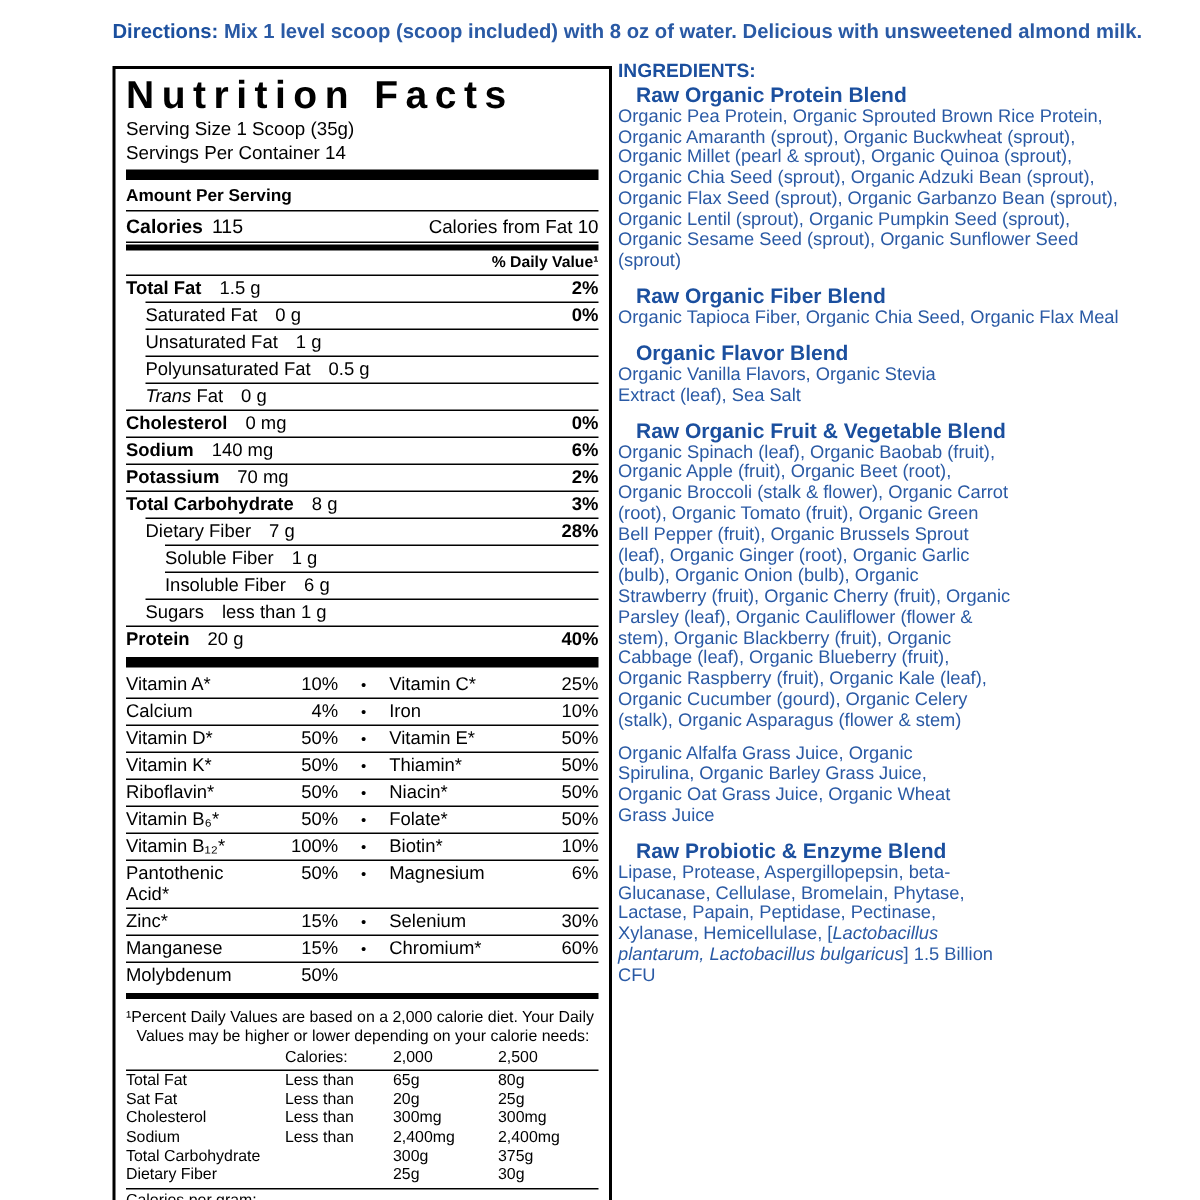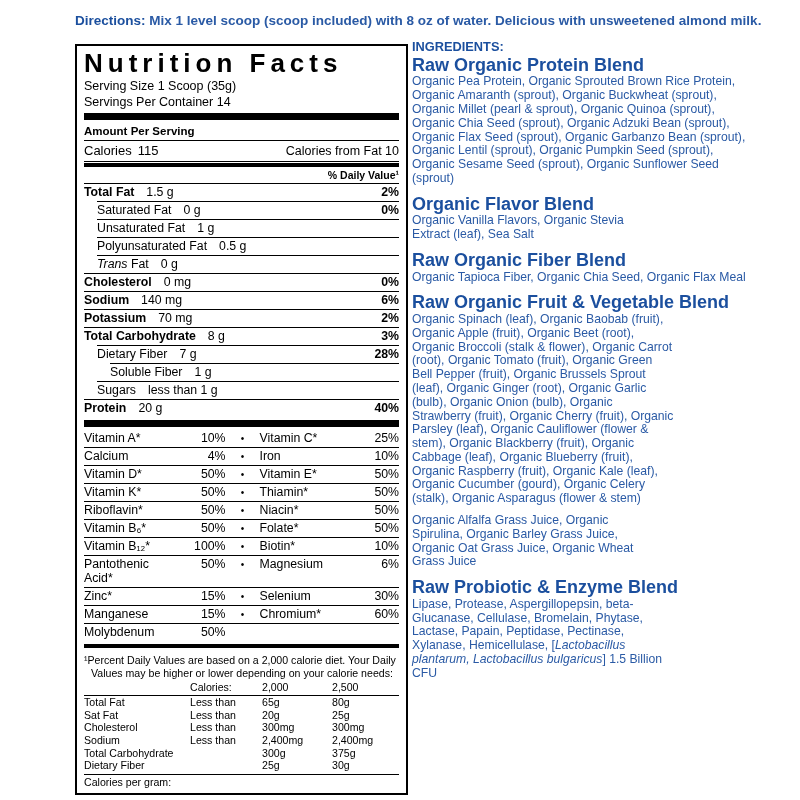--- a/index.html
+++ b/index.html
@@ -55,37 +55,37 @@
   .vit-row .vbul{text-align:center;font-size:10px;}
   .fn{font-size:10.6px;line-height:1.2;padding-top:2px;}
   .fn-intro{padding-left:7px;text-indent:-7px;margin:1px 0 2px;}
   .dvt-h,.dvt-row{display:grid;grid-template-columns:106px 72px 70px 1fr;}
   .dvt-h{border-bottom:1px solid var(--ink);padding-bottom:1px;}
   .cpg{border-top:1px solid var(--ink);margin-top:2px;padding-top:1px;}
   
   .ing-col{position:absolute;left:412px;top:40px;width:338px;color:var(--body-blue);}
   .ing-title{font-size:12.8px;font-weight:bold;color:var(--heading-blue);line-height:1.15;}
   .blend{margin-bottom:8px;}
-  .blend-heading{font-size:18px;font-weight:bold;color:var(--heading-blue);line-height:1.15;}
+  .blend-heading{font-size:14px;font-weight:bold;color:var(--heading-blue);line-height:1.15;margin-left:12px;}
   .blend-body{font-size:12.2px;line-height:1.13;}
 </style>
 </head>
 <body>
 
 <p class="directions"><b>Directions:</b><span> Mix 1 level scoop (scoop included) with 8 oz of water. Delicious with unsweetened almond milk.</span></p>
 
 <div class="left-col">
   <div class="nf-panel">
     <div class="nf-title">Nutrition Facts</div>
     <div class="nf-serving">Serving Size 1 Scoop (35g)</div>
     <div class="nf-serving">Servings Per Container 14</div>
     <div class="bar"></div>
     <div class="nf-amount">Amount Per Serving</div>
     <div class="nf-cal-row">
-      <span class="b" style="font-weight:normal">Calories</span>
+      <span class="b" style="font-weight:bold">Calories</span>
       <span class="calval">115</span>
       <span class="right">Calories from Fat 10</span>
     </div>
     <div class="bar bar-cal"></div>
     <div class="nf-dvh">% Daily Value¹</div>
 
     <div class="nf-row">
         <span class="lbl b">Total Fat</span>
         <span class="val">1.5 g</span>
         <span class="dv">2%</span>
@@ -131,20 +131,25 @@
         <span class="dv">3%</span>
       </div>
     <div class="nf-row ind1">
         <span class="lbl">Dietary Fiber</span>
         <span class="val">7 g</span>
         <span class="dv">28%</span>
       </div>
     <div class="nf-row ind2">
         <span class="lbl">Soluble Fiber</span>
         <span class="val">1 g</span>
+        <span class="dv"></span>
+      </div>
+    <div class="nf-row ind2">
+        <span class="lbl">Insoluble Fiber</span>
+        <span class="val">6 g</span>
         <span class="dv"></span>
       </div>
     <div class="nf-row ind1">
         <span class="lbl">Sugars</span>
         <span class="val">less than 1 g</span>
         <span class="dv"></span>
       </div>
     <div class="nf-row">
         <span class="lbl b">Protein</span>
         <span class="val">20 g</span>
@@ -284,28 +289,28 @@
 
 </div>
 
 <div class="ing-col">
   <div class="ing-title">INGREDIENTS:</div>
   <div class="blend" style="margin-top:0">
     <div class="blend-heading">Raw Organic Protein Blend</div>
     <div class="blend-body">Organic Pea Protein, Organic Sprouted Brown Rice Protein, Organic Amaranth (sprout), Organic Buckwheat (sprout), Organic Millet (pearl &amp; sprout), Organic Quinoa (sprout), Organic Chia Seed (sprout), Organic Adzuki Bean (sprout), Organic Flax Seed (sprout), Organic Garbanzo Bean (sprout), Organic Lentil (sprout), Organic Pumpkin Seed (sprout), Organic Sesame Seed (sprout), Organic Sunflower Seed (sprout)</div>
   </div>
   <div class="blend">
+    <div class="blend-heading">Raw Organic Fiber Blend</div>
+    <div class="blend-body">Organic Tapioca Fiber, Organic Chia Seed, Organic Flax Meal</div>
+  </div>
+  <div class="blend">
     <div class="blend-heading">Organic Flavor Blend</div>
     <div class="blend-body" style="max-width:240px">Organic Vanilla Flavors, Organic Stevia Extract (leaf), Sea Salt</div>
   </div>
   <div class="blend">
-    <div class="blend-heading">Raw Organic Fiber Blend</div>
-    <div class="blend-body">Organic Tapioca Fiber, Organic Chia Seed, Organic Flax Meal</div>
-  </div>
-  <div class="blend">
     <div class="blend-heading">Raw Organic Fruit &amp; Vegetable Blend</div>
     <div class="blend-body" style="max-width:262px">Organic Spinach (leaf), Organic Baobab (fruit), Organic Apple (fruit), Organic Beet (root), Organic Broccoli (stalk &amp; flower), Organic Carrot (root), Organic Tomato (fruit), Organic Green Bell Pepper (fruit), Organic Brussels Sprout (leaf), Organic Ginger (root), Organic Garlic (bulb), Organic Onion (bulb), Organic Strawberry (fruit), Organic Cherry (fruit), Organic Parsley (leaf), Organic Cauliflower (flower &amp; stem), Organic Blackberry (fruit), Organic Cabbage (leaf), Organic Blueberry (fruit), Organic Raspberry (fruit), Organic Kale (leaf), Organic Cucumber (gourd), Organic Celery (stalk), Organic Asparagus (flower &amp; stem)</div>
   </div>
   <div class="blend">
     <div class="blend-body" style="max-width:250px">Organic Alfalfa Grass Juice, Organic Spirulina, Organic Barley Grass Juice, Organic Oat Grass Juice, Organic Wheat Grass Juice</div>
   </div>
   <div class="blend">
     <div class="blend-heading">Raw Probiotic &amp; Enzyme Blend</div>
     <div class="blend-body" style="max-width:250px"><span>Lipase, Protease, Aspergillopepsin, beta-Glucanase, Cellulase, Bromelain, Phytase, Lactase, Papain, Peptidase, Pectinase, Xylanase, Hemicellulase, [</span><i>Lactobacillus plantarum, Lactobacillus bulgaricus</i><span>] 1.5 Billion CFU</span></div>
   </div>

